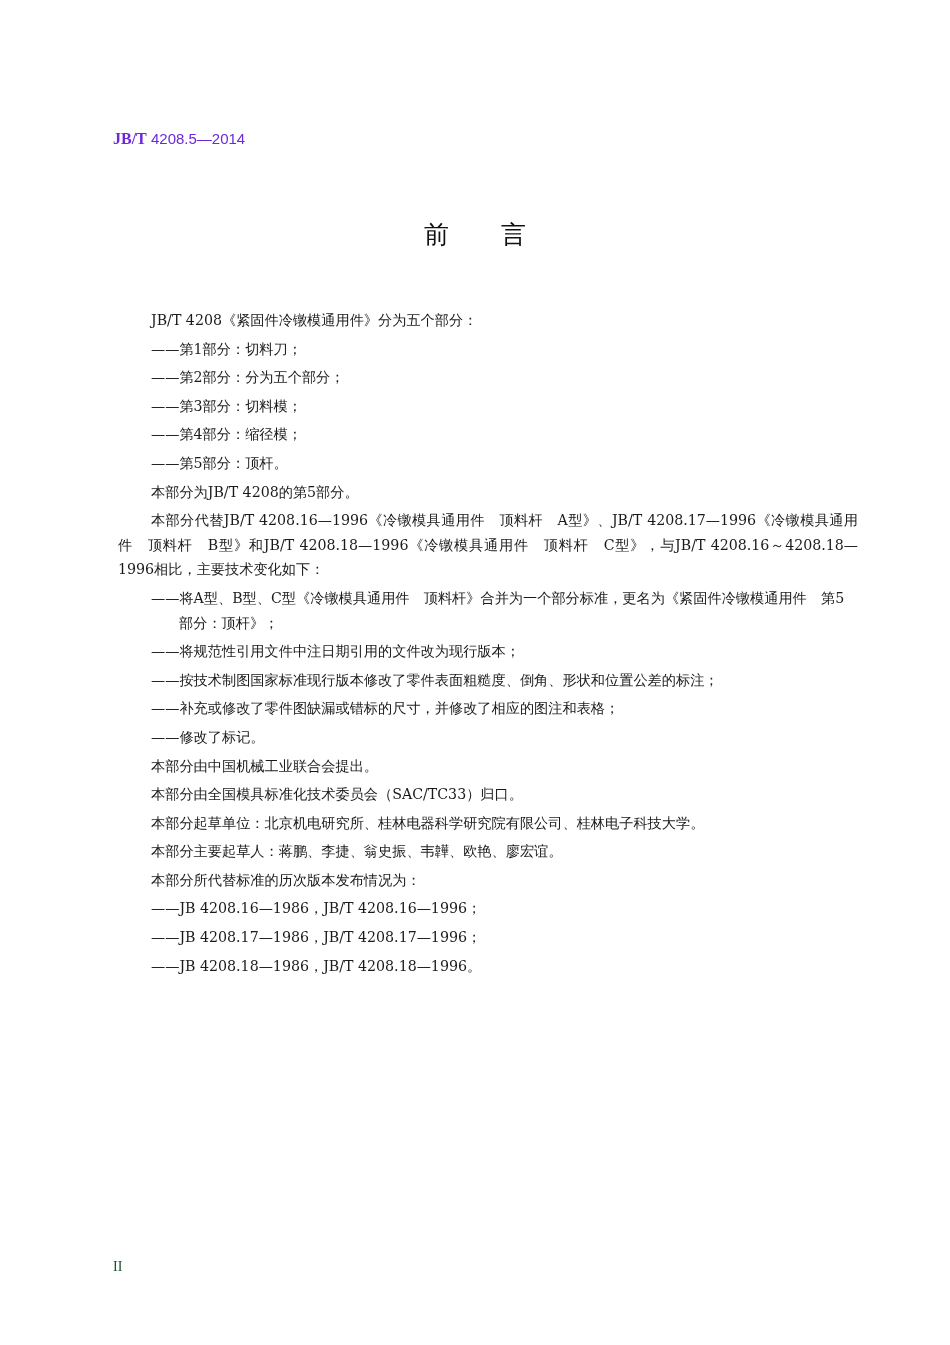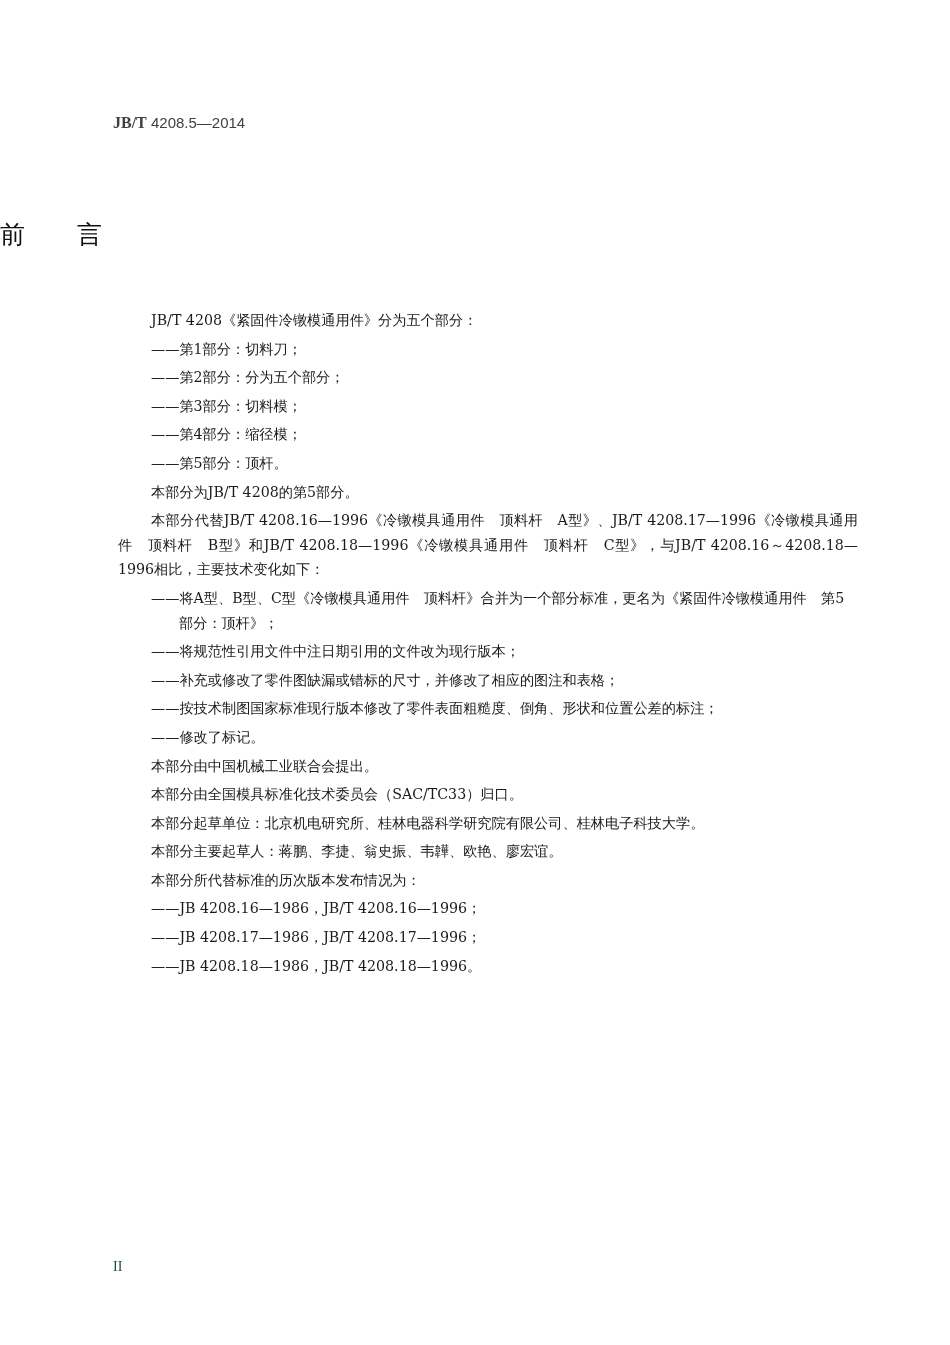--- a/index.html
+++ b/index.html
@@ -11,37 +11,37 @@
       width: 950px;
       height: 1345px;
       position: relative;
       overflow: hidden;
       color: #1a1a1a;
       font-family: "DejaVu Serif", "Liberation Serif", serif;
     }
     .header-code {
       position: absolute;
       left: 113px;
-      top: 114px;
+      top: 130px;
       font-size: 15px;
       font-family: "Liberation Sans", "DejaVu Sans", sans-serif;
-      color: #404040;
+      color: #6d28d9;
       white-space: nowrap;
     }
     .header-code .prefix {
       font-family: "Liberation Serif", serif;
       font-weight: bold;
       font-size: 16px;
     }
     .title {
       position: absolute;
       left: 0;
       width: 950px;
       top: 218px;
-      text-align: left;
+      text-align: center;
       font-size: 25px;
       font-family: "DejaVu Sans", sans-serif;
       letter-spacing: 0;
       color: #111;
     }
     .title span.char { display: inline-block; }
     .title span.gap { display: inline-block; width: 52px; }
     .body {
       position: absolute;
       left: 114px;
@@ -91,22 +91,22 @@
   <p class="p indent">JB/T 4208《紧固件冷镦模通用件》分为五个部分：</p>
   <p class="p indent">——第1部分：切料刀；</p>
   <p class="p indent">——第2部分：分为五个部分；</p>
   <p class="p indent">——第3部分：切料模；</p>
   <p class="p indent">——第4部分：缩径模；</p>
   <p class="p indent">——第5部分：顶杆。</p>
   <p class="p indent">本部分为JB/T 4208的第5部分。</p>
   <p class="p wrap">本部分代替JB/T 4208.16—1996《冷镦模具通用件　顶料杆　A型》、JB/T 4208.17—1996《冷镦模具通用件　顶料杆　B型》和JB/T 4208.18—1996《冷镦模具通用件　顶料杆　C型》，与JB/T 4208.16～4208.18—1996相比，主要技术变化如下：</p>
   <p class="p dash-wrap">——将A型、B型、C型《冷镦模具通用件　顶料杆》合并为一个部分标准，更名为《紧固件冷镦模通用件　第5部分：顶杆》；</p>
   <p class="p indent">——将规范性引用文件中注日期引用的文件改为现行版本；</p>
+  <p class="p indent">——按技术制图国家标准现行版本修改了零件表面粗糙度、倒角、形状和位置公差的标注；</p>
   <p class="p indent">——补充或修改了零件图缺漏或错标的尺寸，并修改了相应的图注和表格；</p>
-  <p class="p indent">——按技术制图国家标准现行版本修改了零件表面粗糙度、倒角、形状和位置公差的标注；</p>
   <p class="p indent">——修改了标记。</p>
   <p class="p indent">本部分由中国机械工业联合会提出。</p>
   <p class="p indent">本部分由全国模具标准化技术委员会（SAC/TC33）归口。</p>
   <p class="p indent">本部分起草单位：北京机电研究所、桂林电器科学研究院有限公司、桂林电子科技大学。</p>
   <p class="p indent">本部分主要起草人：蒋鹏、李捷、翁史振、韦韡、欧艳、廖宏谊。</p>
   <p class="p indent">本部分所代替标准的历次版本发布情况为：</p>
   <p class="p indent">——JB 4208.16—1986，JB/T 4208.16—1996；</p>
   <p class="p indent">——JB 4208.17—1986，JB/T 4208.17—1996；</p>
   <p class="p indent">——JB 4208.18—1986，JB/T 4208.18—1996。</p>
 </div>

